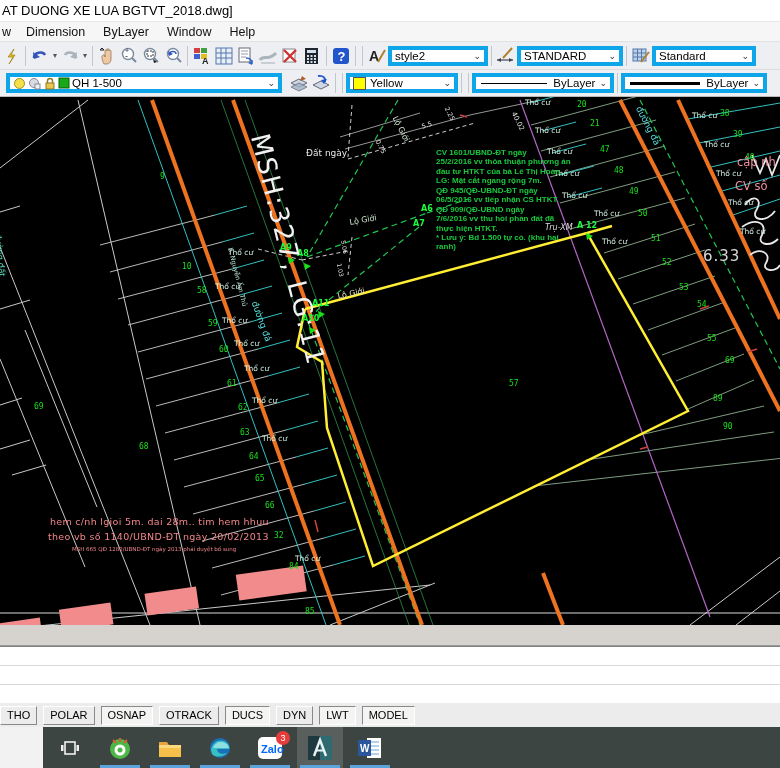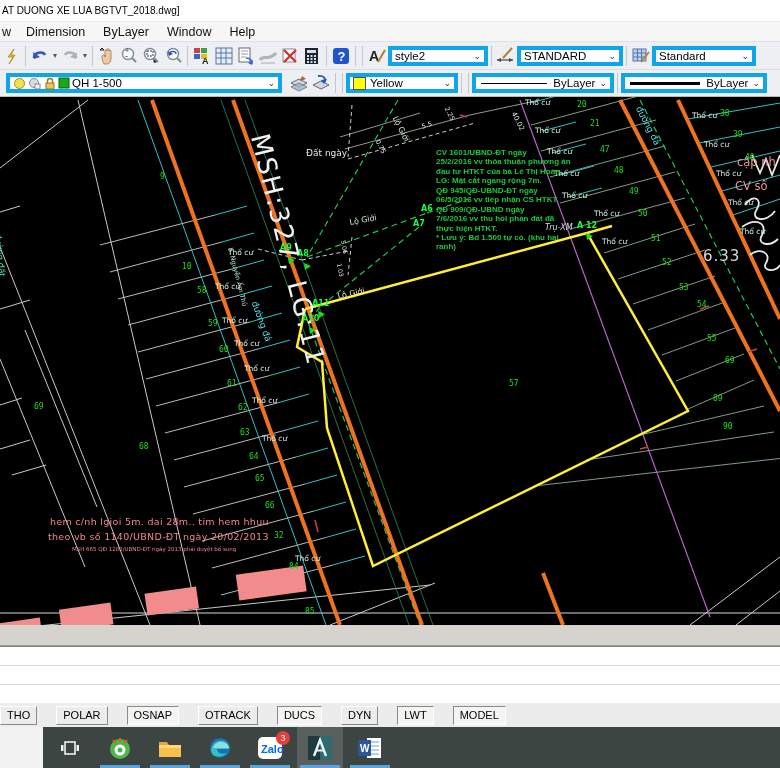--- a/index.html
+++ b/index.html
@@ -1,18 +1,18 @@
 <!DOCTYPE html>
 <html><head>
 <meta charset="utf-8">
 <style>
   html,body{margin:0;padding:0;width:780px;height:768px;overflow:hidden;
     font-family:"Liberation Sans",sans-serif;background:#d6d3ce;}
   .titlebar{height:22px;background:#ffffff;display:flex;align-items:center;
-    font-size:10px;color:#000;padding-left:2px;border-bottom:1px solid #e8e8e8;box-sizing:border-box;}
+    font-size:13px;color:#000;padding-left:2px;border-bottom:1px solid #e8e8e8;box-sizing:border-box;}
   .menubar{height:20px;background:#f6f6f6;display:flex;align-items:center;
     font-size:12.5px;color:#111;border-bottom:1px solid #e2e2e2;box-sizing:border-box;}
   .menubar .mi{padding:1px 9px;white-space:nowrap;}
   .menubar .mi:first-child{padding-left:2px;padding-right:6px;}
   .tb{background:#edeff2;display:flex;align-items:center;box-sizing:border-box;}
   .tb1{height:28px;border-bottom:1px solid #dcdcdc;}
   .tb2{height:27px;border-bottom:1px solid #b9b9b9;}
   .tbtn{width:22px;height:22px;display:flex;align-items:center;justify-content:center;flex:0 0 auto;}
   .sep{width:1px;height:20px;background:#c3c7cc;margin:0 3px;flex:0 0 auto;}
   .caret{font-size:8px;color:#555;width:8px;text-align:center;flex:0 0 auto;}
@@ -28,21 +28,21 @@
   .lbl{position:absolute;white-space:pre;line-height:1;transform-origin:left top;}
   .notes{position:absolute;white-space:pre;line-height:1.18;font-weight:bold;}
   .cmdgray{position:absolute;left:0;top:625px;width:780px;height:21px;background:#d6d3ce;
     border-bottom:1px solid #9a9a9a;box-sizing:border-box;}
   .cmdwhite{position:absolute;left:0;top:646px;width:780px;height:56px;background:#ffffff;
     border-top:1px solid #808080;box-sizing:border-box;}
   .cmdrow{height:18px;border-bottom:1px solid #d8d8d8;}
   .statusbar{position:absolute;left:0;top:702px;width:780px;height:25px;background:#ececec;
     display:flex;align-items:center;border-top:1px solid #fff;box-sizing:border-box;}
   .sbtn{height:17px;padding:0 6px;font-size:11px;color:#000;display:flex;align-items:center;
-    margin-right:19px;background:#ececec;}
+    margin-right:6px;background:#ececec;}
   .sbtn.raised{border:1px solid;border-color:#ffffff #8a8a8a #8a8a8a #ffffff;}
   .sbtn.pressed{border:1px solid;border-color:#8a8a8a #ffffff #ffffff #8a8a8a;background:#f4f4f2;}
   .taskbar{position:absolute;left:0;top:727px;width:780px;height:41px;background:#3d4543;display:flex;}
   .searchrem{width:43px;height:41px;background:#f2f2f2;flex:0 0 auto;}
   .tkslot{width:46px;height:41px;display:flex;align-items:center;justify-content:center;
     position:relative;flex:0 0 auto;margin-left:4px;}
   .tkslot.active{background:rgba(255,255,255,.14);}
   .underline{position:absolute;left:3px;bottom:0;width:40px;height:3px;background:#5aa3dc;}
   .badge{position:absolute;right:3px;top:4px;width:14px;height:14px;border-radius:50%;
     background:#e63c3c;color:#fff;font-size:9px;display:flex;align-items:center;justify-content:center;}

